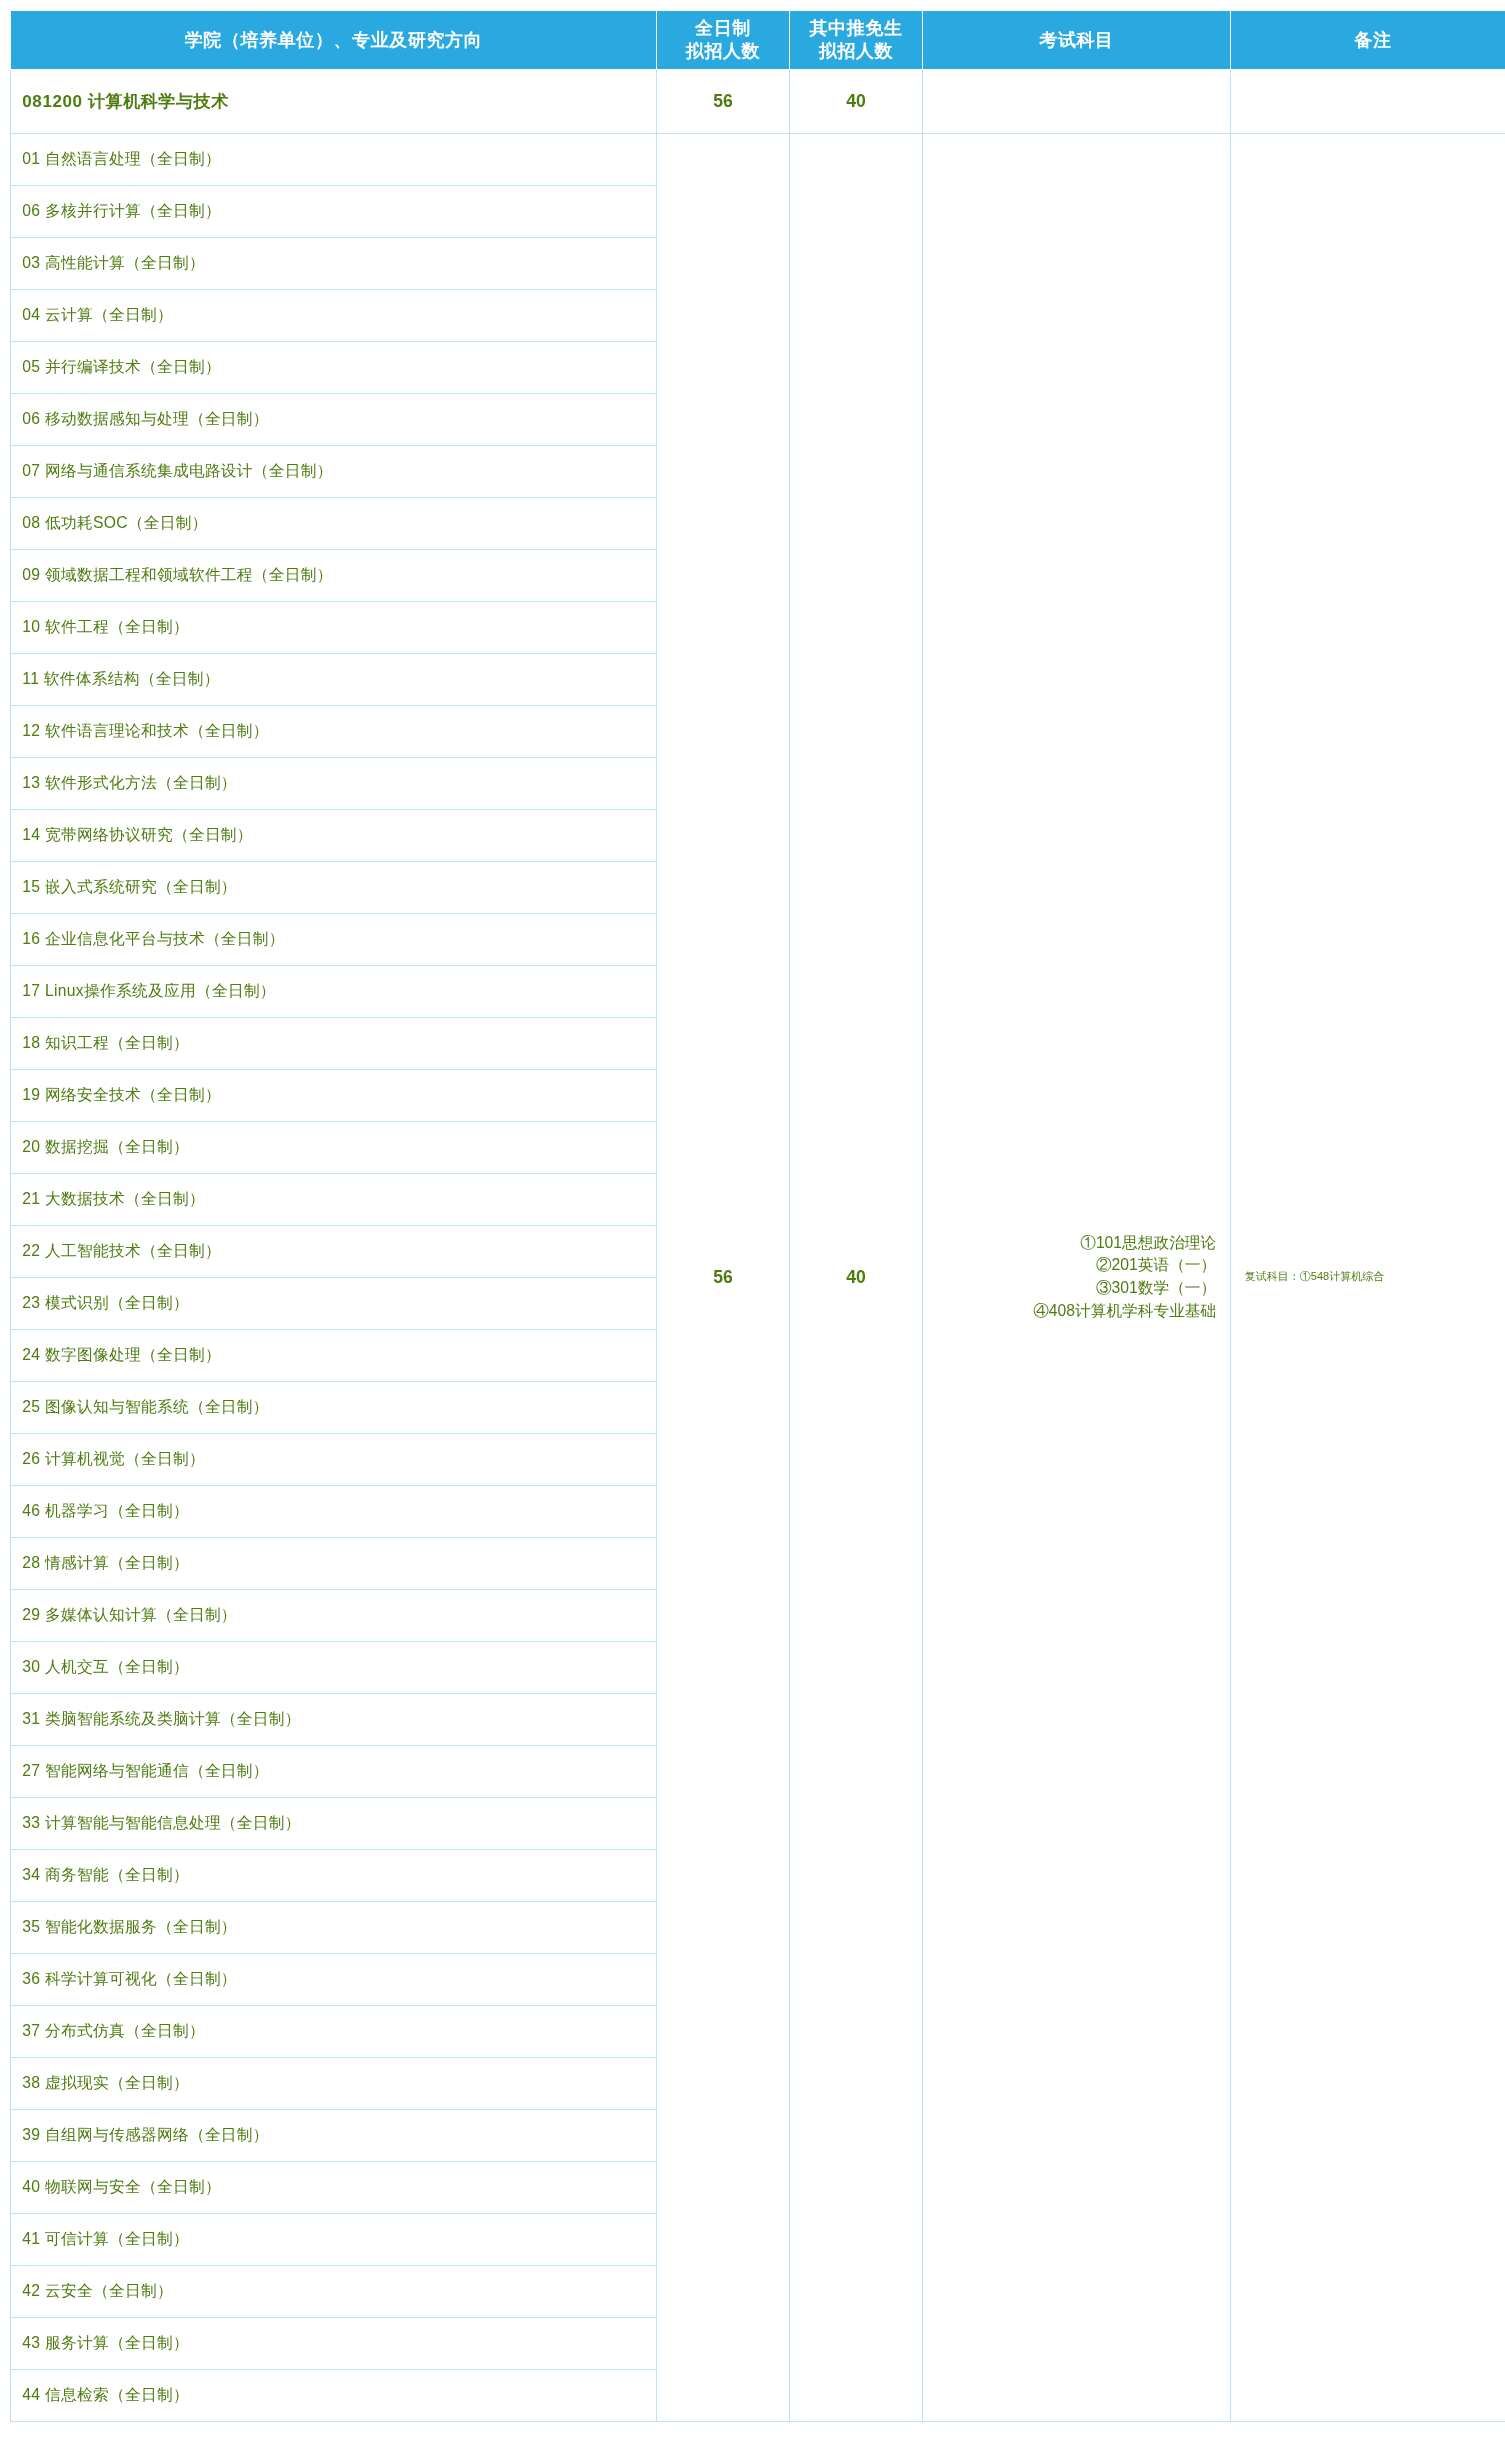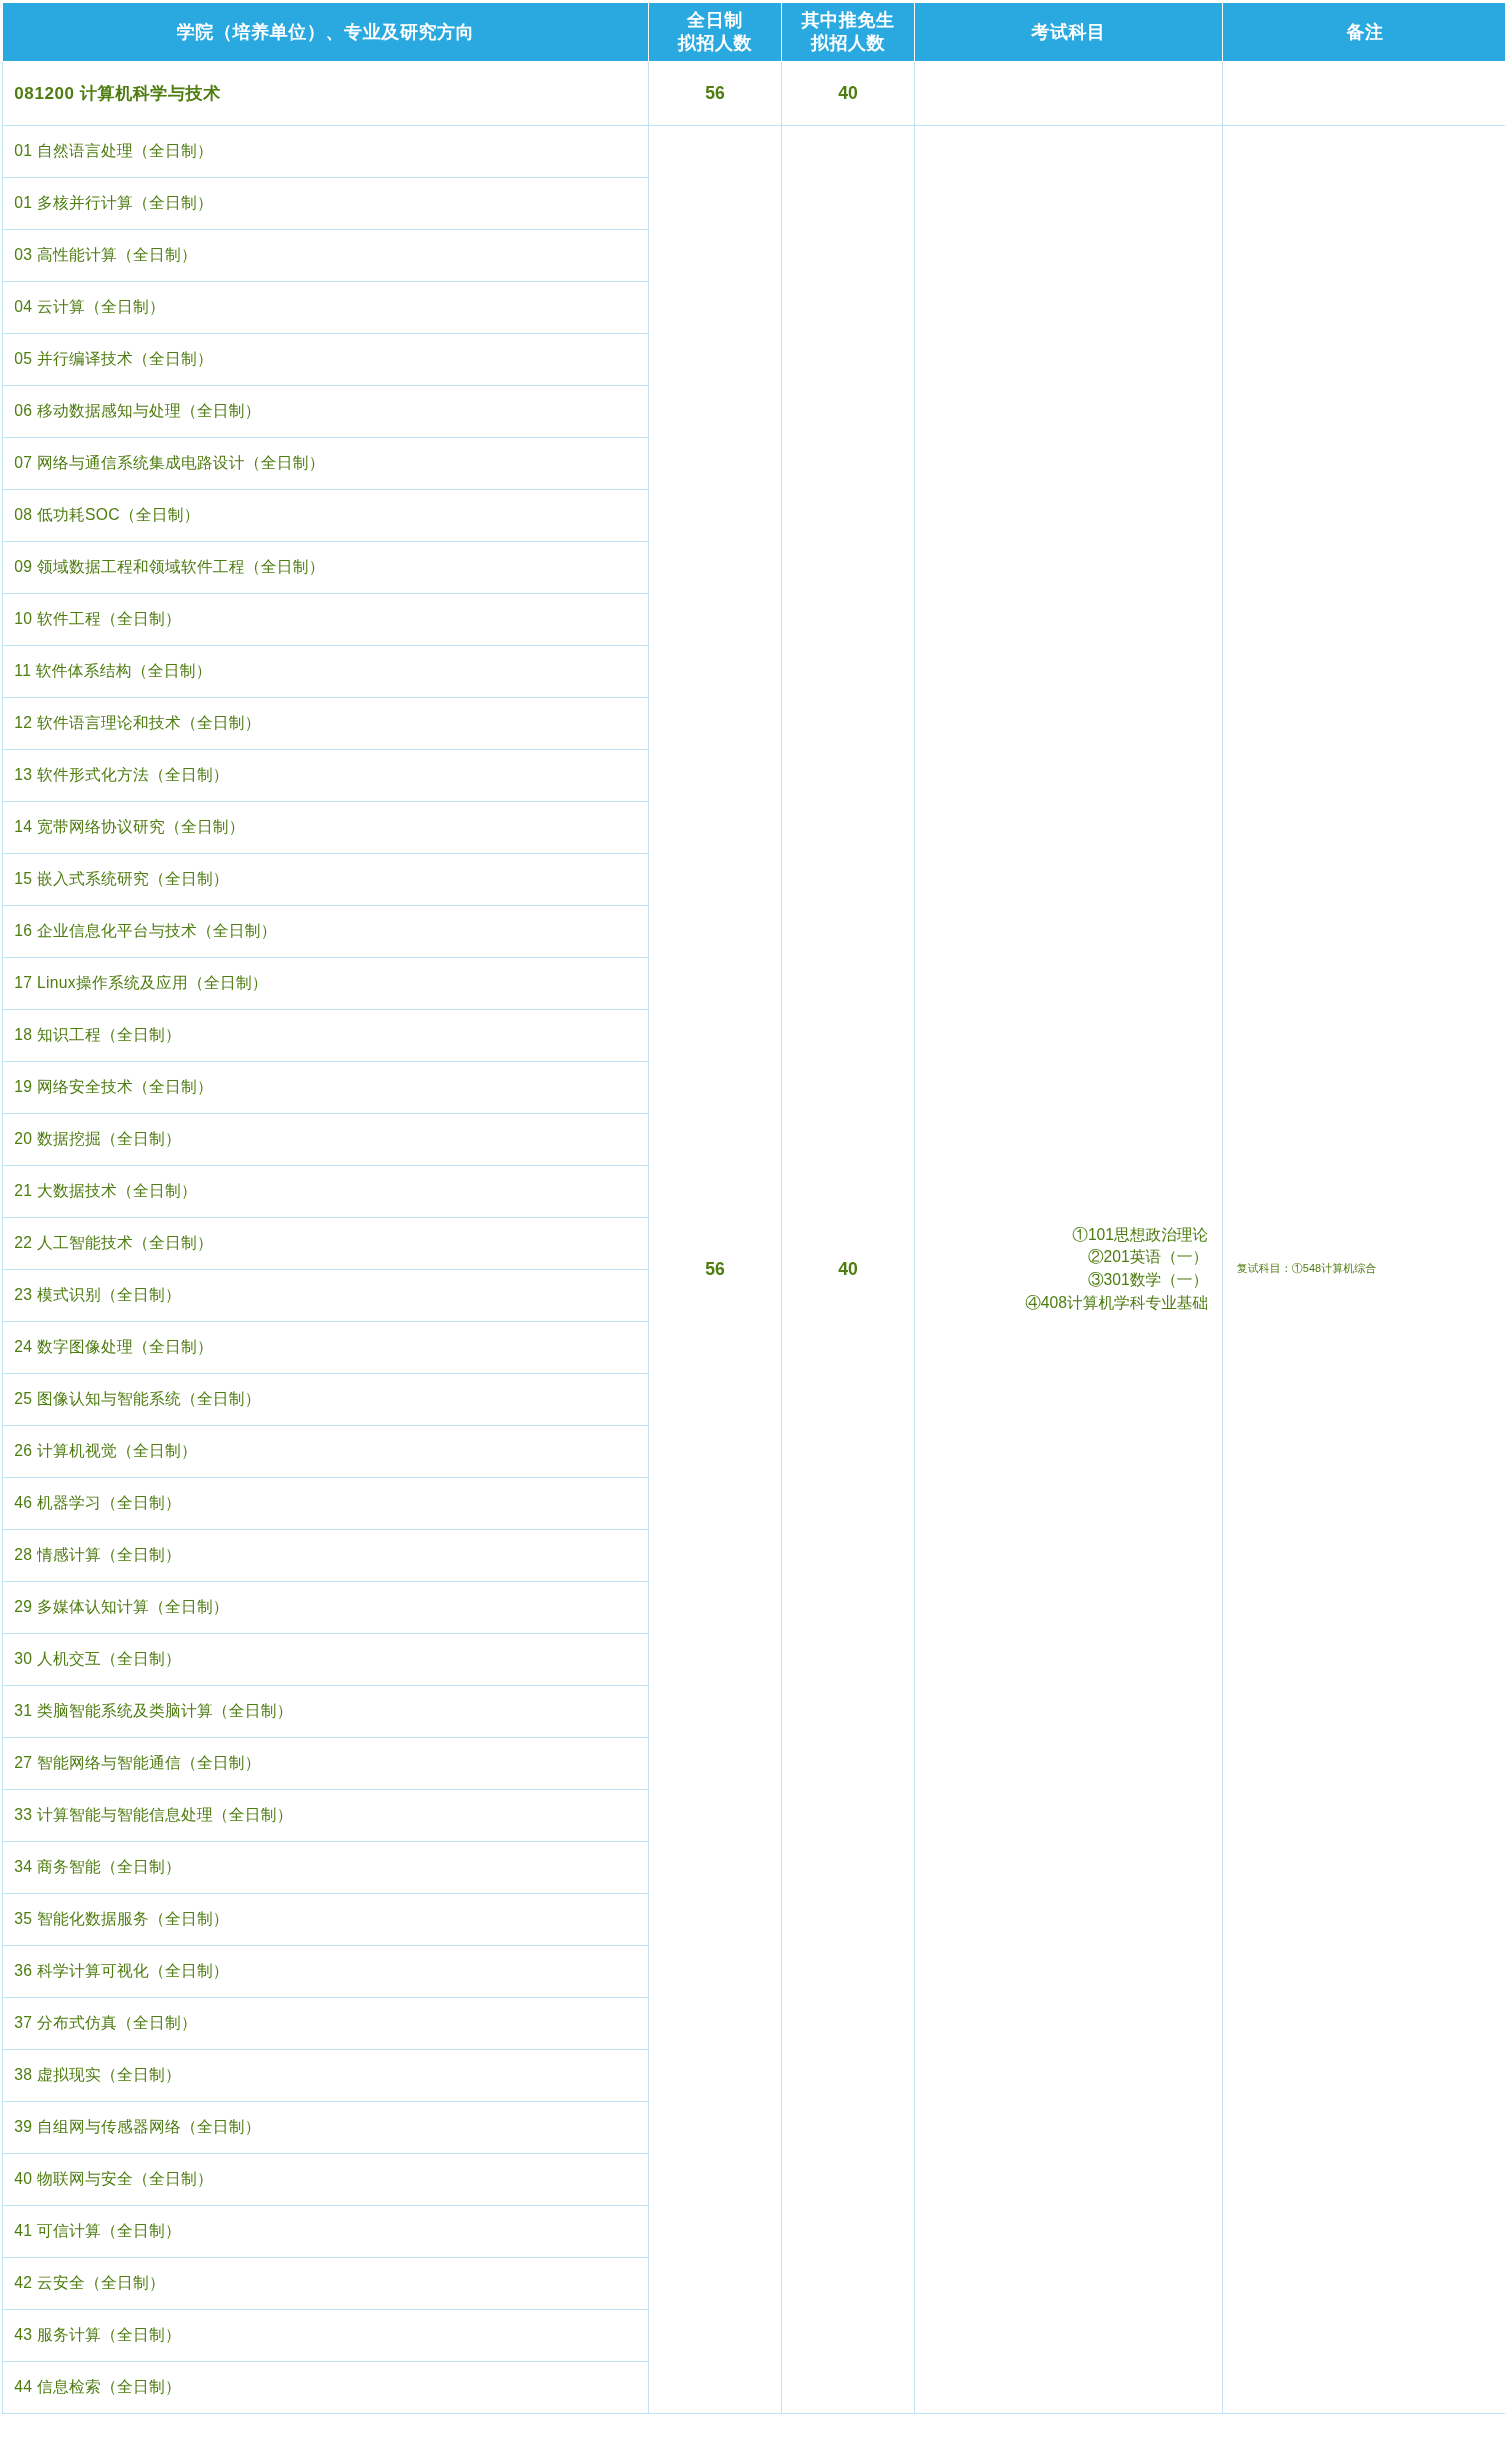--- a/index.html
+++ b/index.html
@@ -8,21 +8,21 @@
     background: #ffffff;
   }
   body {
     font-family: "Liberation Sans", sans-serif;
     color: #1a6fc4;
     -webkit-font-smoothing: antialiased;
   }
   .sheet {
     width: 1505px;
     box-sizing: border-box;
-    padding: 2px;
+    padding: 10px;
     background: #ffffff;
   }
   table.admission {
     border-collapse: collapse;
     width: 1505px;
     table-layout: fixed;
   }
   table.admission col.c1 { width: 646px; }
   table.admission col.c2 { width: 133px; }
   table.admission col.c3 { width: 133px; }
@@ -138,21 +138,21 @@
           <td class="num-plain" rowspan="44">40</td>
           <td class="subjects" rowspan="44">
             <span class="subjects-line">①101思想政治理论</span>
             <span class="subjects-line">②201英语（一）</span>
             <span class="subjects-line">③301数学（一）</span>
             <span class="subjects-line">④408计算机学科专业基础</span>
           </td>
           <td class="remark" rowspan="44">复试科目：①548计算机综合</td>
         </tr>
         <tr>
-          <td class="dir">01 多核并行计算（全日制）</td>
+          <td class="dir">06 多核并行计算（全日制）</td>
         </tr>
         <tr>
           <td class="dir">03 高性能计算（全日制）</td>
         </tr>
         <tr>
           <td class="dir">04 云计算（全日制）</td>
         </tr>
         <tr>
           <td class="dir">05 并行编译技术（全日制）</td>
         </tr>

